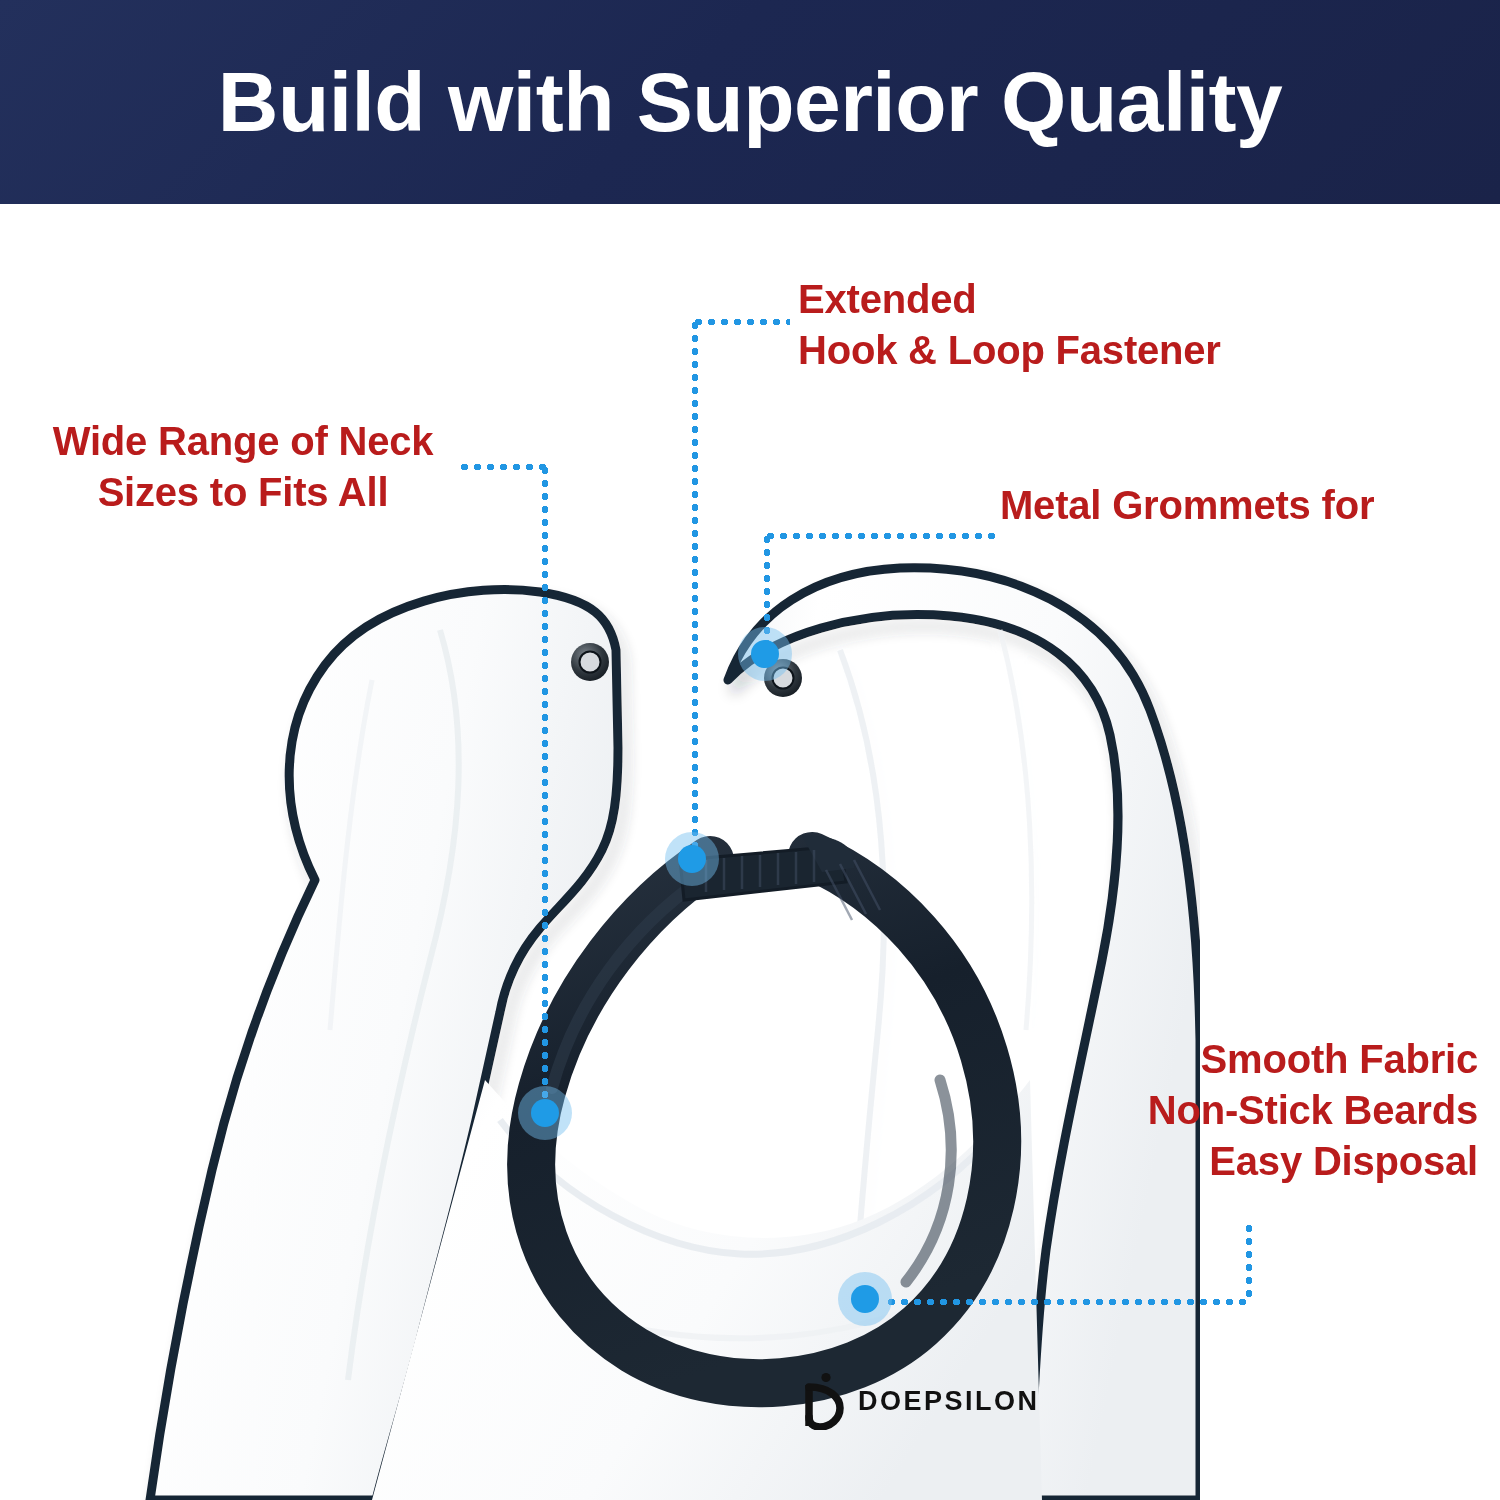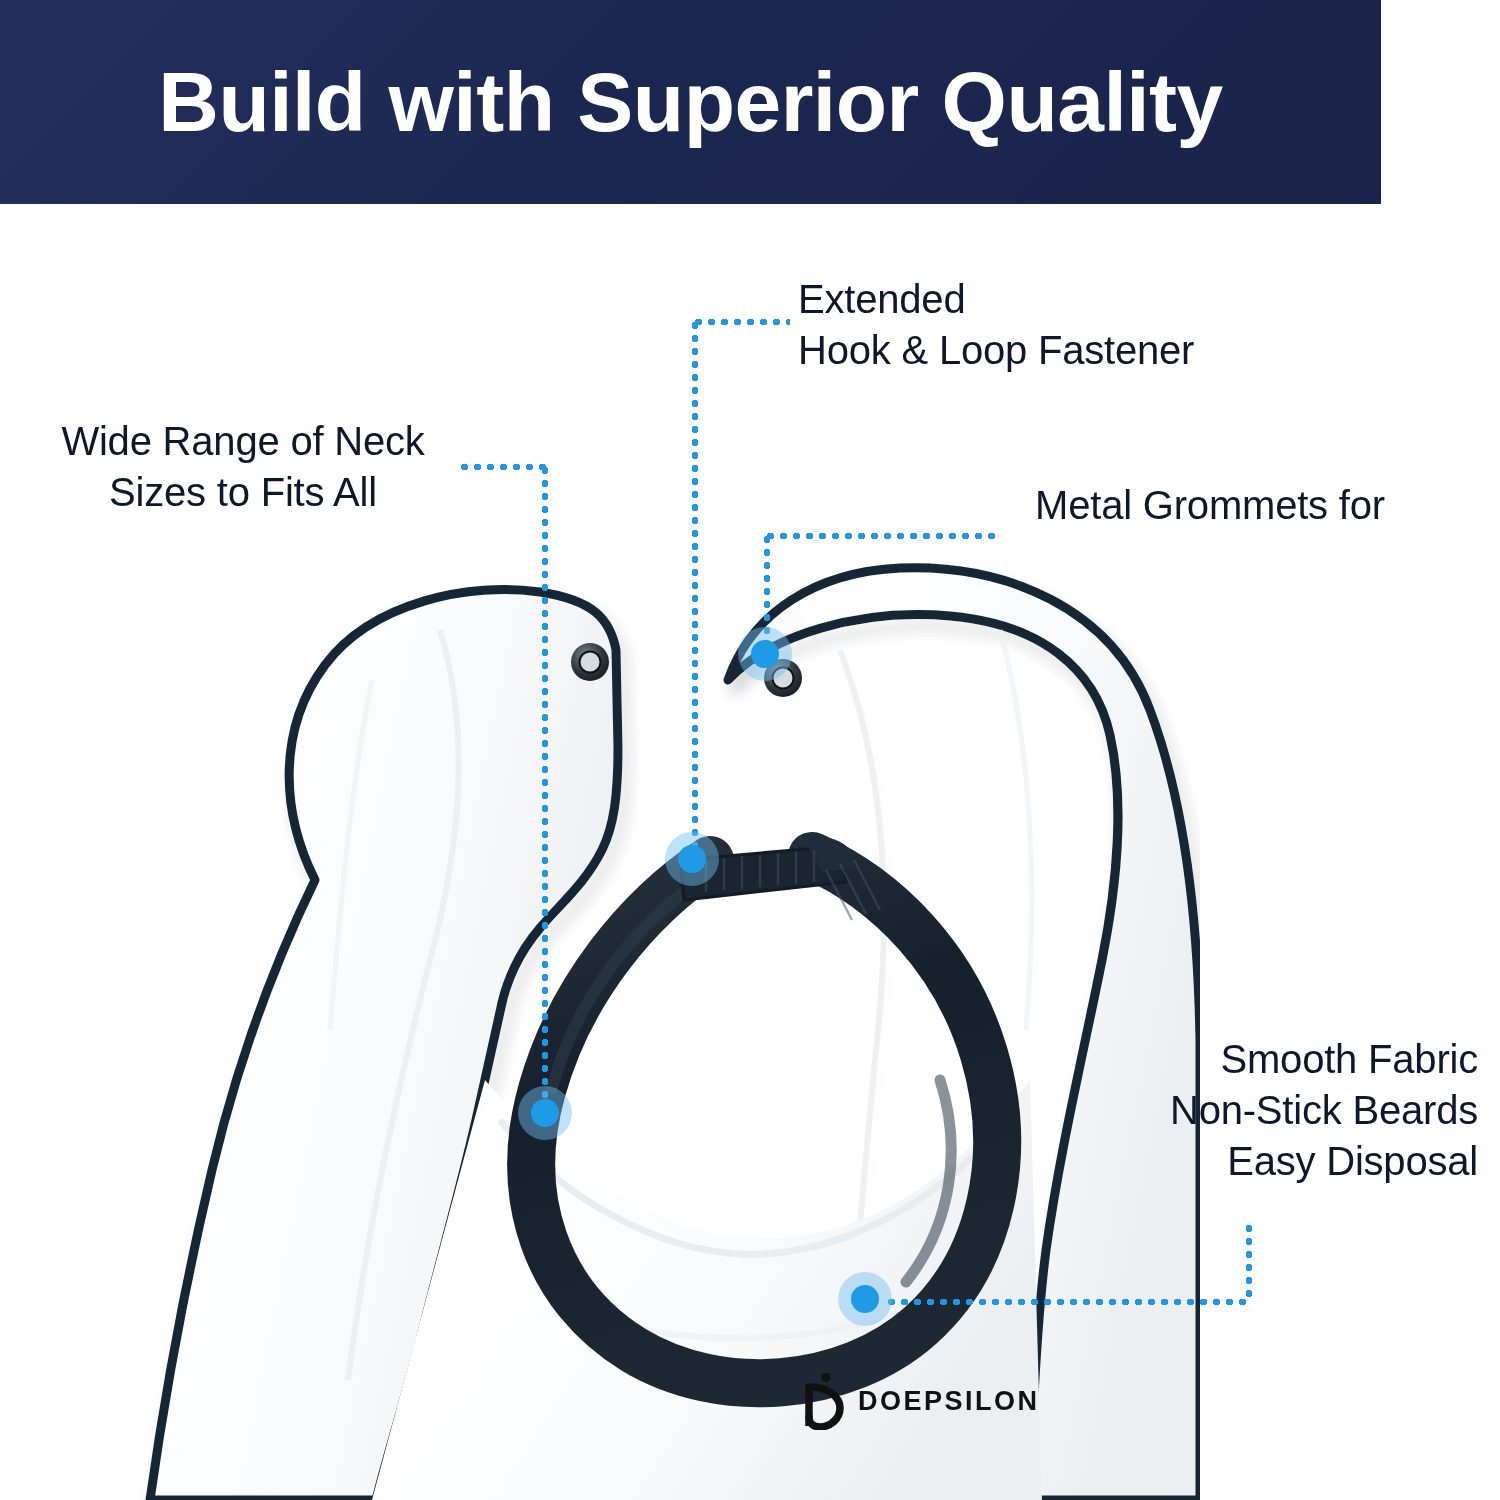--- a/index.html
+++ b/index.html
@@ -6,48 +6,48 @@
   html,body { width:1500px; height:1500px; }
   body {
     font-family:"Liberation Sans", sans-serif;
     background:#ffffff;
     position:relative;
     overflow:hidden;
   }
 
   
   .banner{
-    position:absolute; left:0; top:0; width:1381px; height:204px;
+    position:absolute; left:0; top:0; width:1500px; height:204px;
     background:linear-gradient(135deg,#23305c 0%,#1c2751 45%,#1a2349 100%);
     display:flex; align-items:center; justify-content:center;
   }
   .banner-title{
     color:#ffffff;
     font-size:84px;
     font-weight:bold;
     letter-spacing:-0.5px;
     text-align:center;
     line-height:1;
     white-space:nowrap;
   }
 
   
   .callout{
     position:absolute;
-    color:#0f172a;
-    font-weight:normal;
+    color:#b91c1c;
+    font-weight:bold;
     font-size:40px;
     line-height:1.28;
     letter-spacing:-0.2px;
   }
   .callout .ln{ display:block; white-space:nowrap; }
 
   #callout-hookloop{ left:798px; top:274px; text-align:left; }
   #callout-neck{ left:28px; top:416px; text-align:center; width:430px; }
-  #callout-grommets{ left:1000px; top:480px; text-align:center; width:420px; }
+  #callout-grommets{ left:1000px; top:480px; width:420px; }
   #callout-fabric{ left:1060px; top:1034px; text-align:right; width:418px; }
 
   
   .leader{ position:absolute; }
   .lh{ height:6px;
        background-image:radial-gradient(circle, #2196e3 0 48%, transparent 52%);
        background-size:13px 6px; background-repeat:repeat-x; }
   .lv{ width:6px;
        background-image:radial-gradient(circle, #2196e3 0 48%, transparent 52%);
        background-size:6px 13px; background-repeat:repeat-y; }

